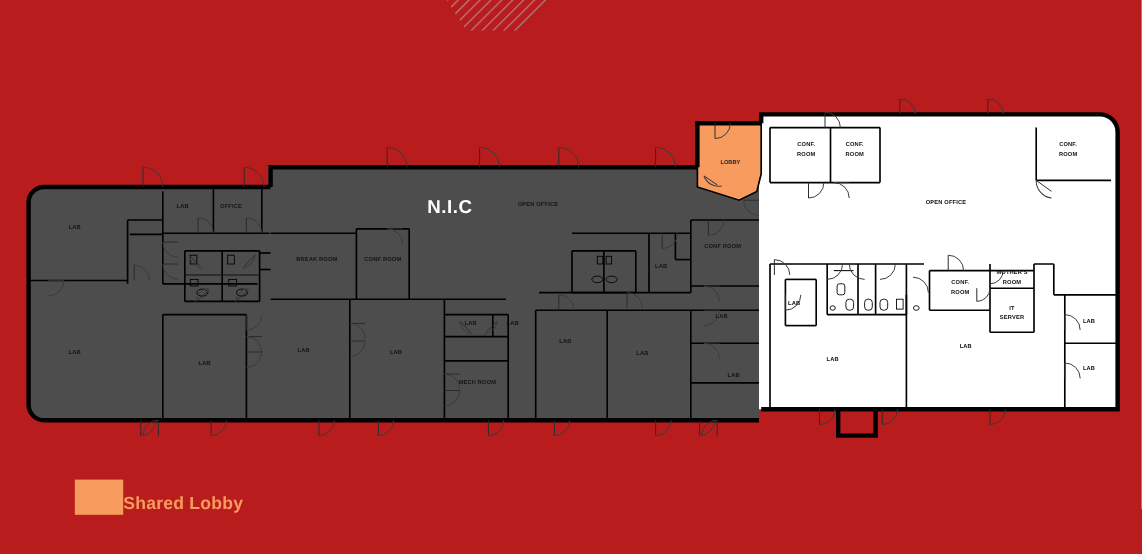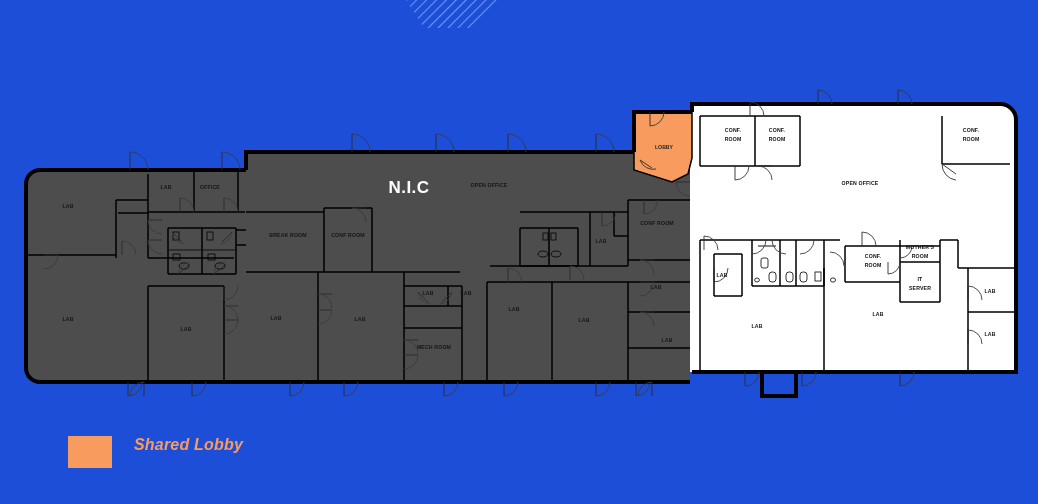--- a/index.html
+++ b/index.html
@@ -9,38 +9,36 @@
     background: #ffffff;
     width: 1038px;
     height: 504px;
     overflow: hidden;
     font-family: "Liberation Sans", sans-serif;
   }
   #stage {
     position: relative;
     width: 1038px;
     height: 504px;
-    background: #1d4ed8;
+    background: #b91c1c;
   }
   #plan-svg {
     position: absolute;
     left: 0;
     top: 0;
     width: 1038px;
     height: 504px;
     display: block;
   }
   .legend {
     position: absolute;
     left: 68px;
     top: 436px;
     display: flex;
-    align-items: flex-start;
-    gap: 22px;
-    font-style: italic;
+    align-items: flex-end;
   }
   .legend-swatch {
     width: 44px;
     height: 32px;
     background: #f89b5e;
   }
   .legend-label {
     font-family: "Liberation Sans", sans-serif;
     font-size: 16px;
     font-weight: bold;

